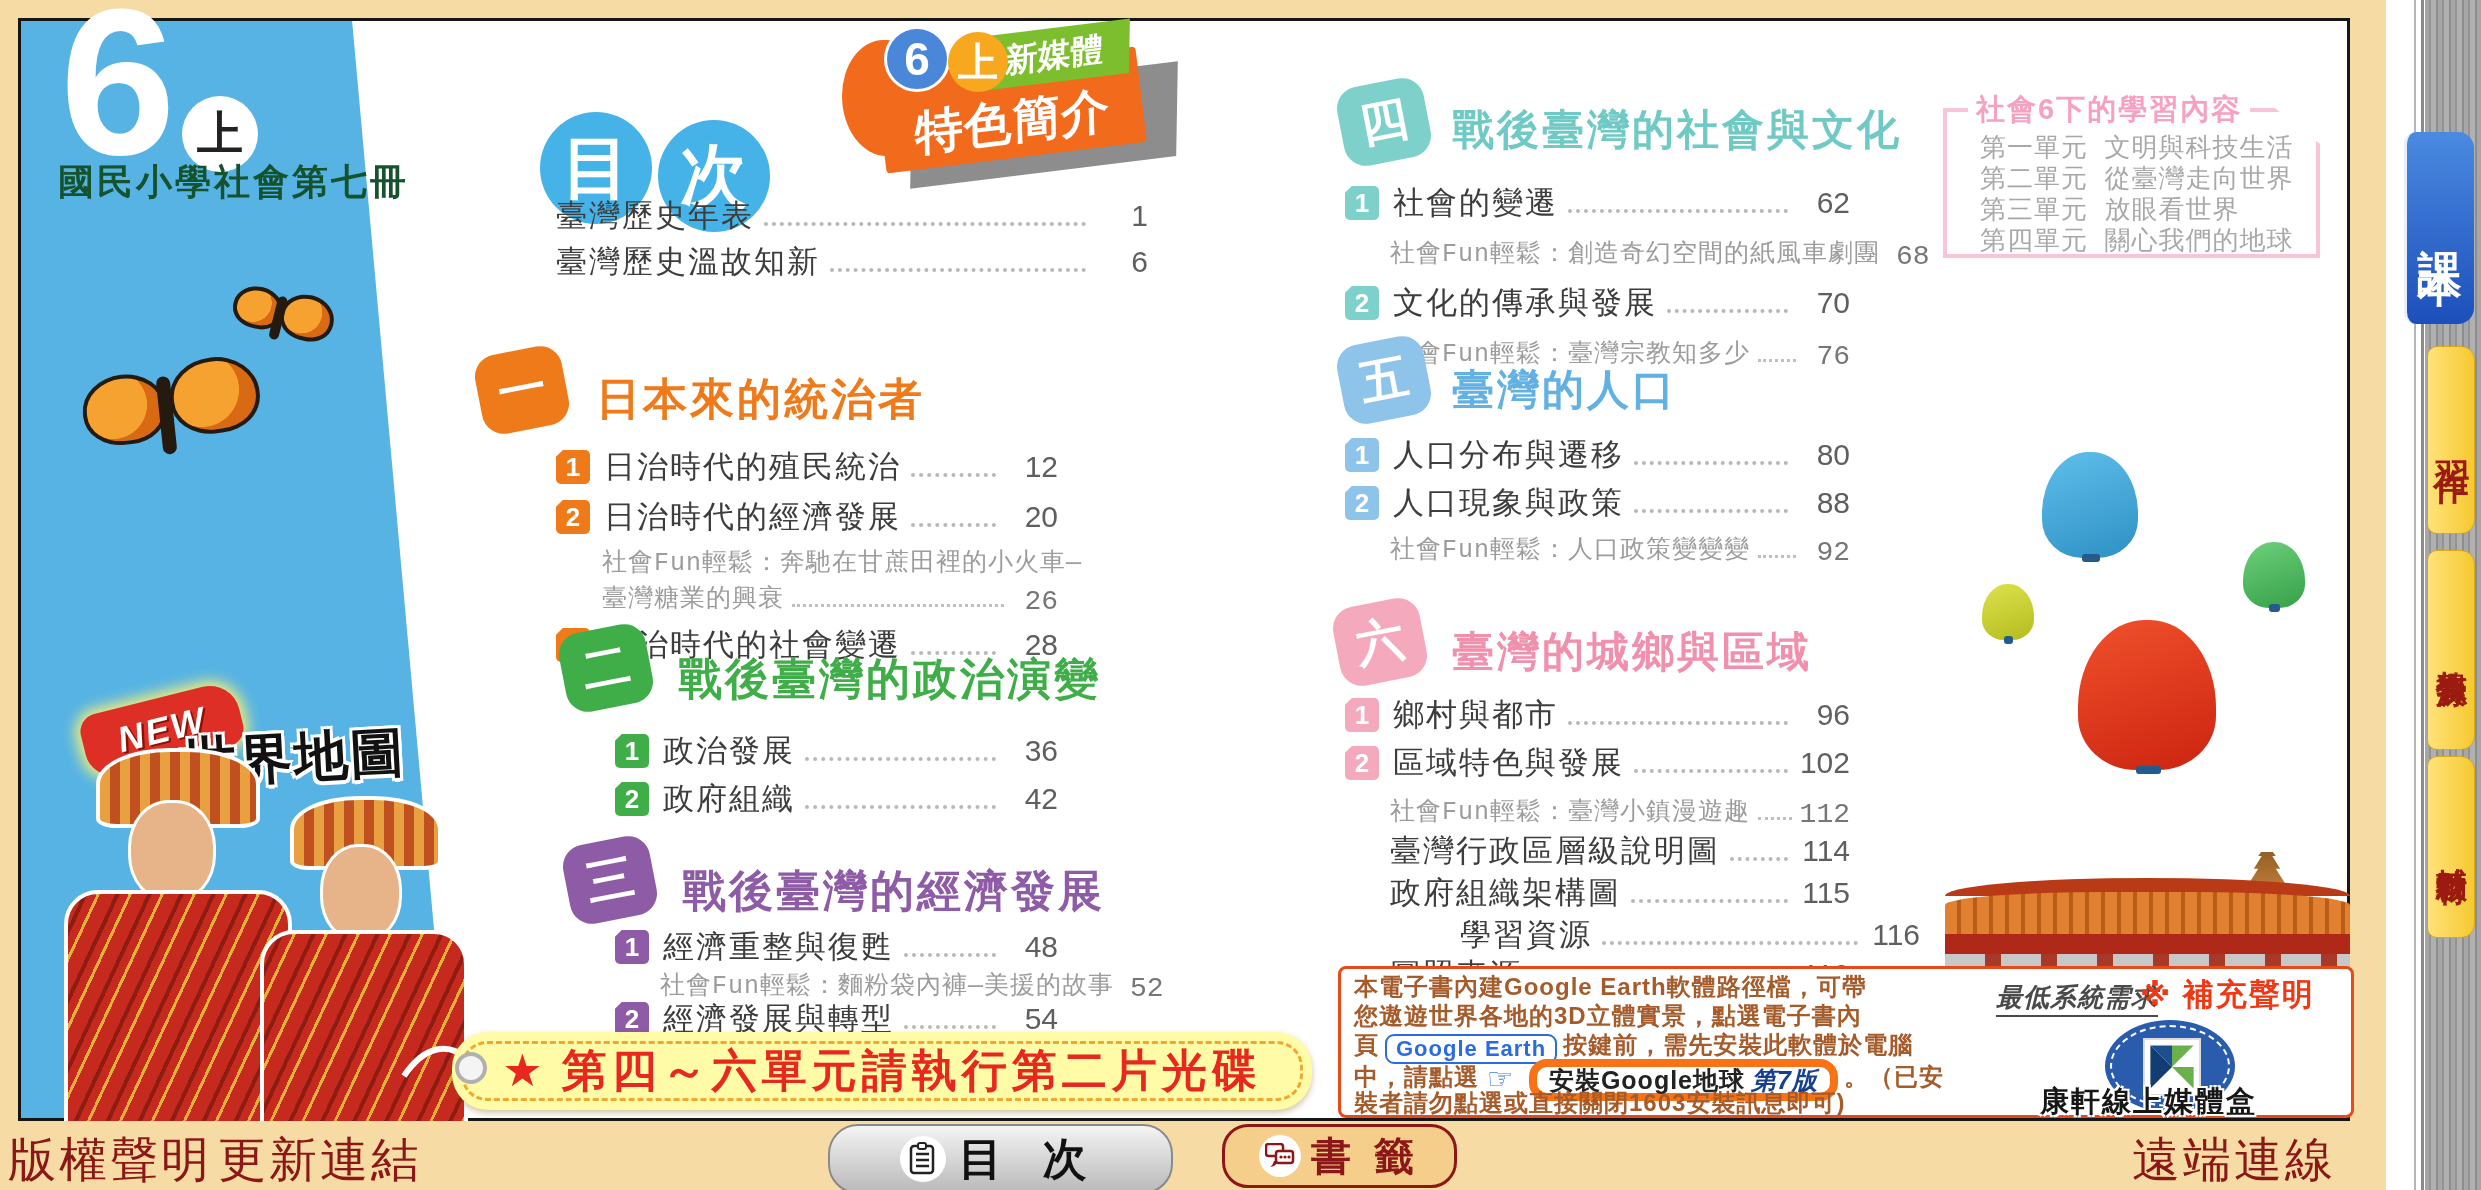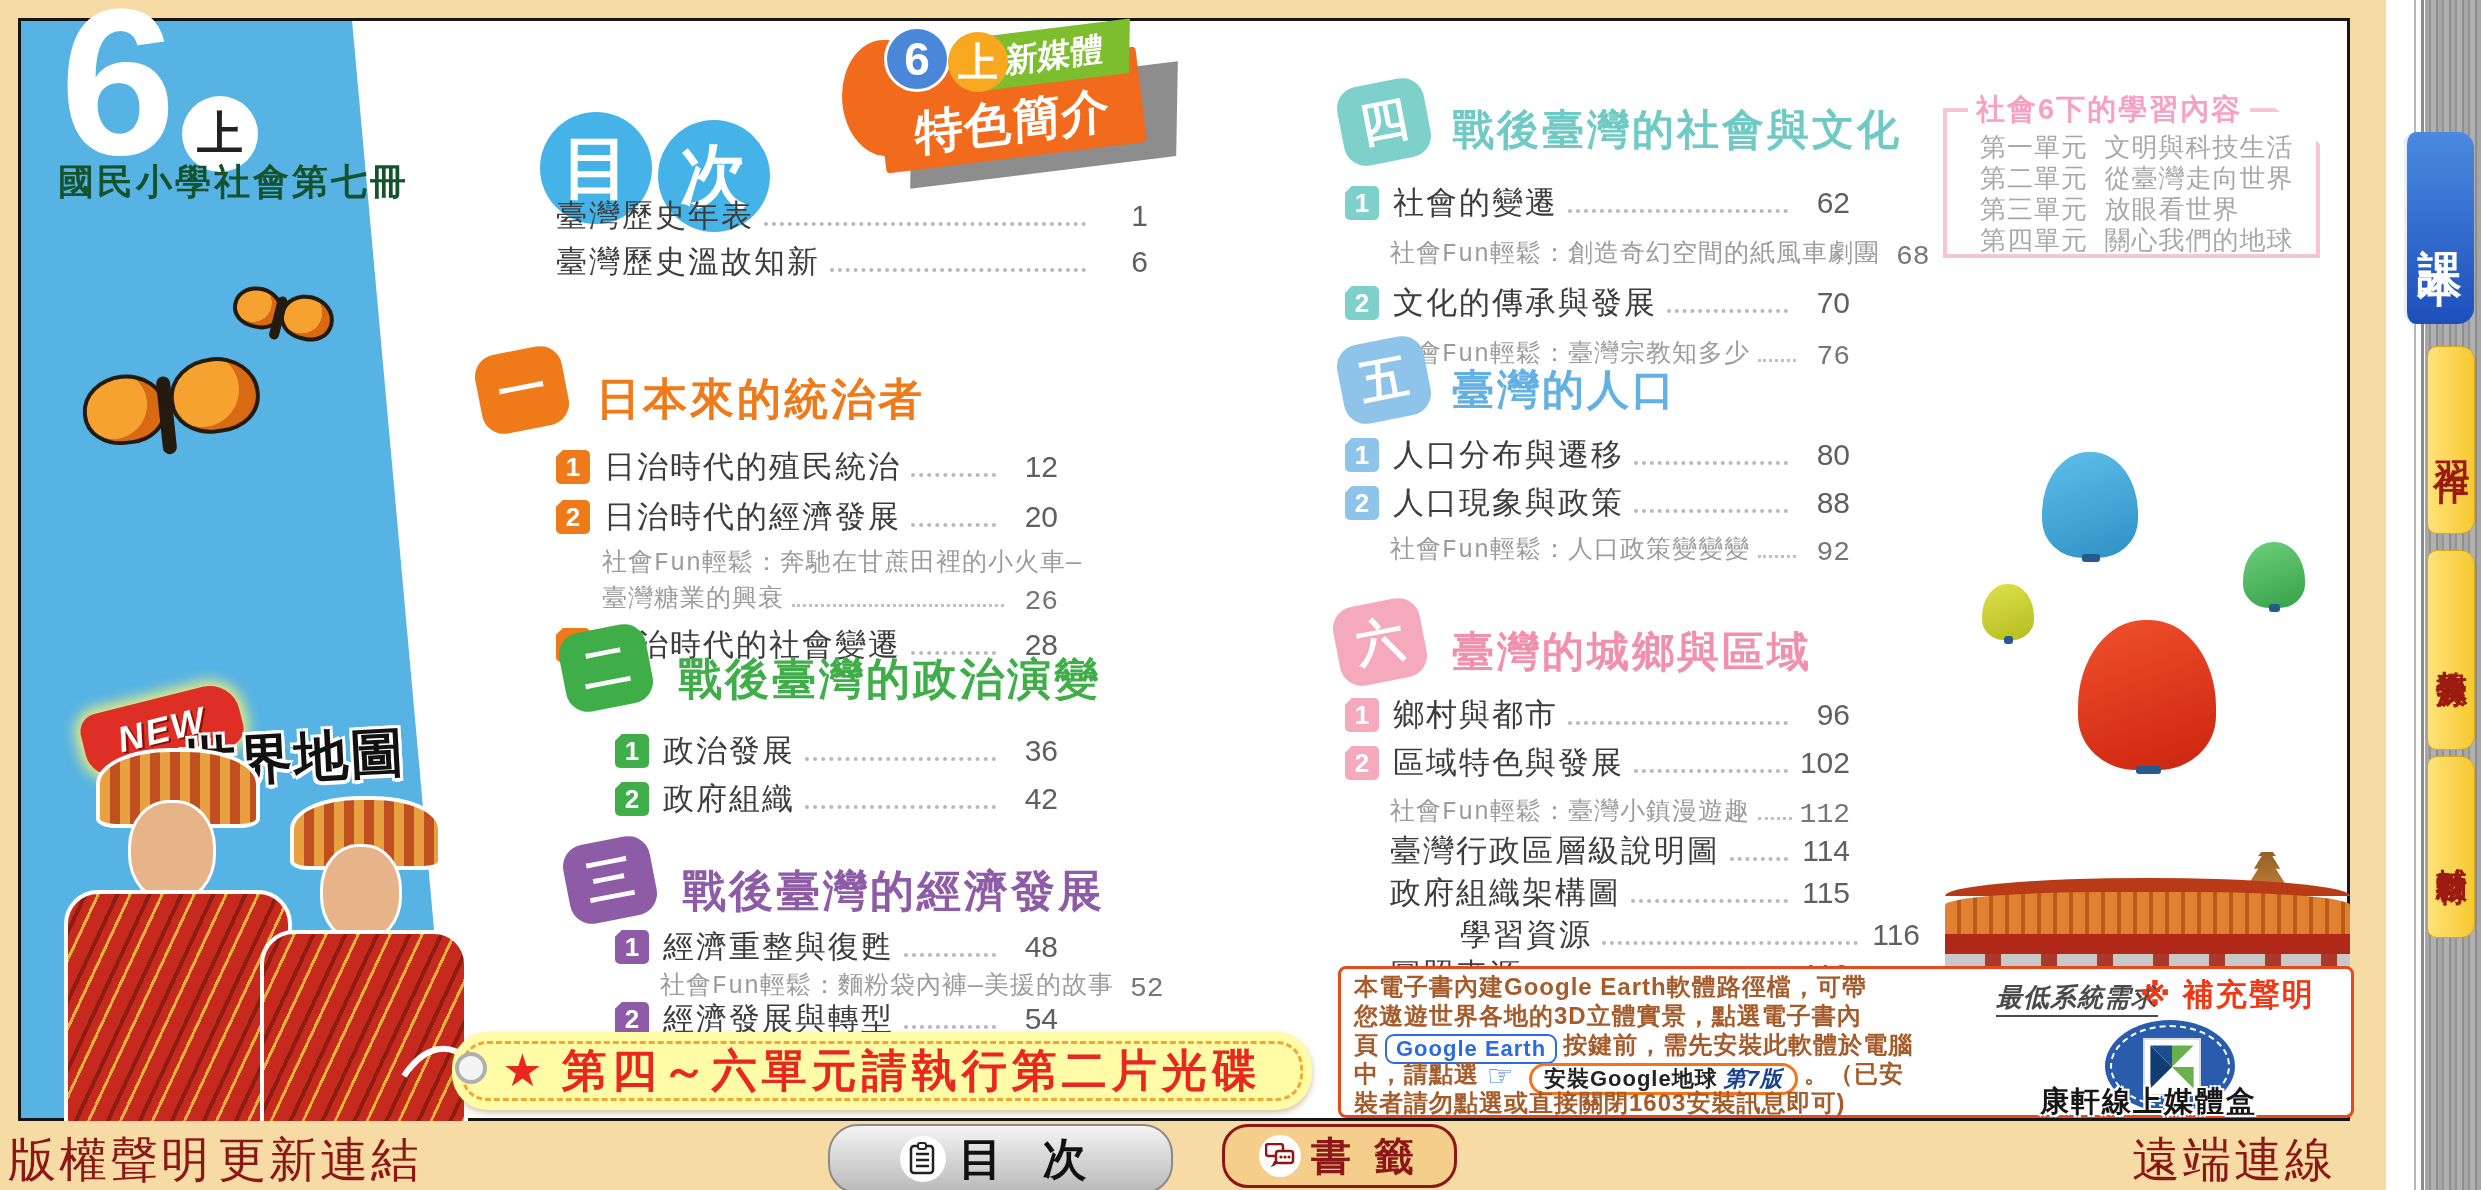--- a/index.html
+++ b/index.html
@@ -129,22 +129,22 @@
   .stringsvg{position:absolute;left:400px;top:1032px;}
 
   
   .notice{position:absolute;left:1338px;top:966px;width:1016px;height:152px;background:#fff;border:3px solid #E8491B;
       border-radius:8px;box-sizing:border-box;}
   .ntext{position:absolute;left:1354px;top:972px;width:660px;font-size:24px;line-height:29px;color:#A65B2B;font-weight:600;letter-spacing:1px;}
   .ntext .nline{white-space:nowrap;height:29px;}
   .ge-btn{display:inline-block;border:2px solid #2B6BE0;border-radius:9px;color:#2B6BE0;font-size:22px;padding:0 9px;height:26px;
       line-height:26px;background:#fff;font-weight:bold;vertical-align:-3px;margin:0 6px;cursor:pointer;}
   .hand{color:#3F7FD6;font-size:30px;vertical-align:-4px;margin:0 8px;}
-  .pill{display:inline-block;border:3px solid #f97316;border-radius:18px;background:#fff;padding:0 12px;height:26px;line-height:26px;
-      font-size:22px;color:#222;font-weight:bold;vertical-align:-4px;margin:0 6px;cursor:pointer;}
+  .pill{display:inline-block;border:8px solid #f97316;border-radius:18px;background:#fff;padding:0 12px;height:26px;line-height:26px;
+      font-size:25px;color:#222;font-weight:bold;vertical-align:-4px;margin:0 6px;cursor:pointer;}
   .pill .ver{color:#17418F;font-style:italic;font-weight:bold;margin-left:6px;}
   .minreq{position:absolute;left:1996px;top:980px;font-size:26px;font-style:italic;font-weight:bold;color:#4a4a4a;
       border-bottom:2px solid #4a4a4a;letter-spacing:1px;}
   .supp{position:absolute;left:2140px;top:974px;font-size:31px;font-weight:bold;color:#F03914;letter-spacing:2px;}
   .kx-ell{position:absolute;left:2105px;top:1020px;width:130px;height:92px;background:#2A5CAE;border-radius:50%;}
   .kx-ell::after{content:"";position:absolute;left:5px;top:5px;right:5px;bottom:5px;border:2px dashed #fff;border-radius:50%;}
   .kx-sq{position:absolute;left:2143px;top:1038px;width:54px;height:54px;background:#fff;border:2px solid #dcdcdc;z-index:3;}
   .kx-label{position:absolute;left:2040px;top:1082px;width:280px;font-size:29px;font-weight:bold;color:#161616;letter-spacing:2px;
       text-shadow:-2px -2px 0 #fff,2px -2px 0 #fff,-2px 2px 0 #fff,2px 2px 0 #fff;z-index:4;}
 

